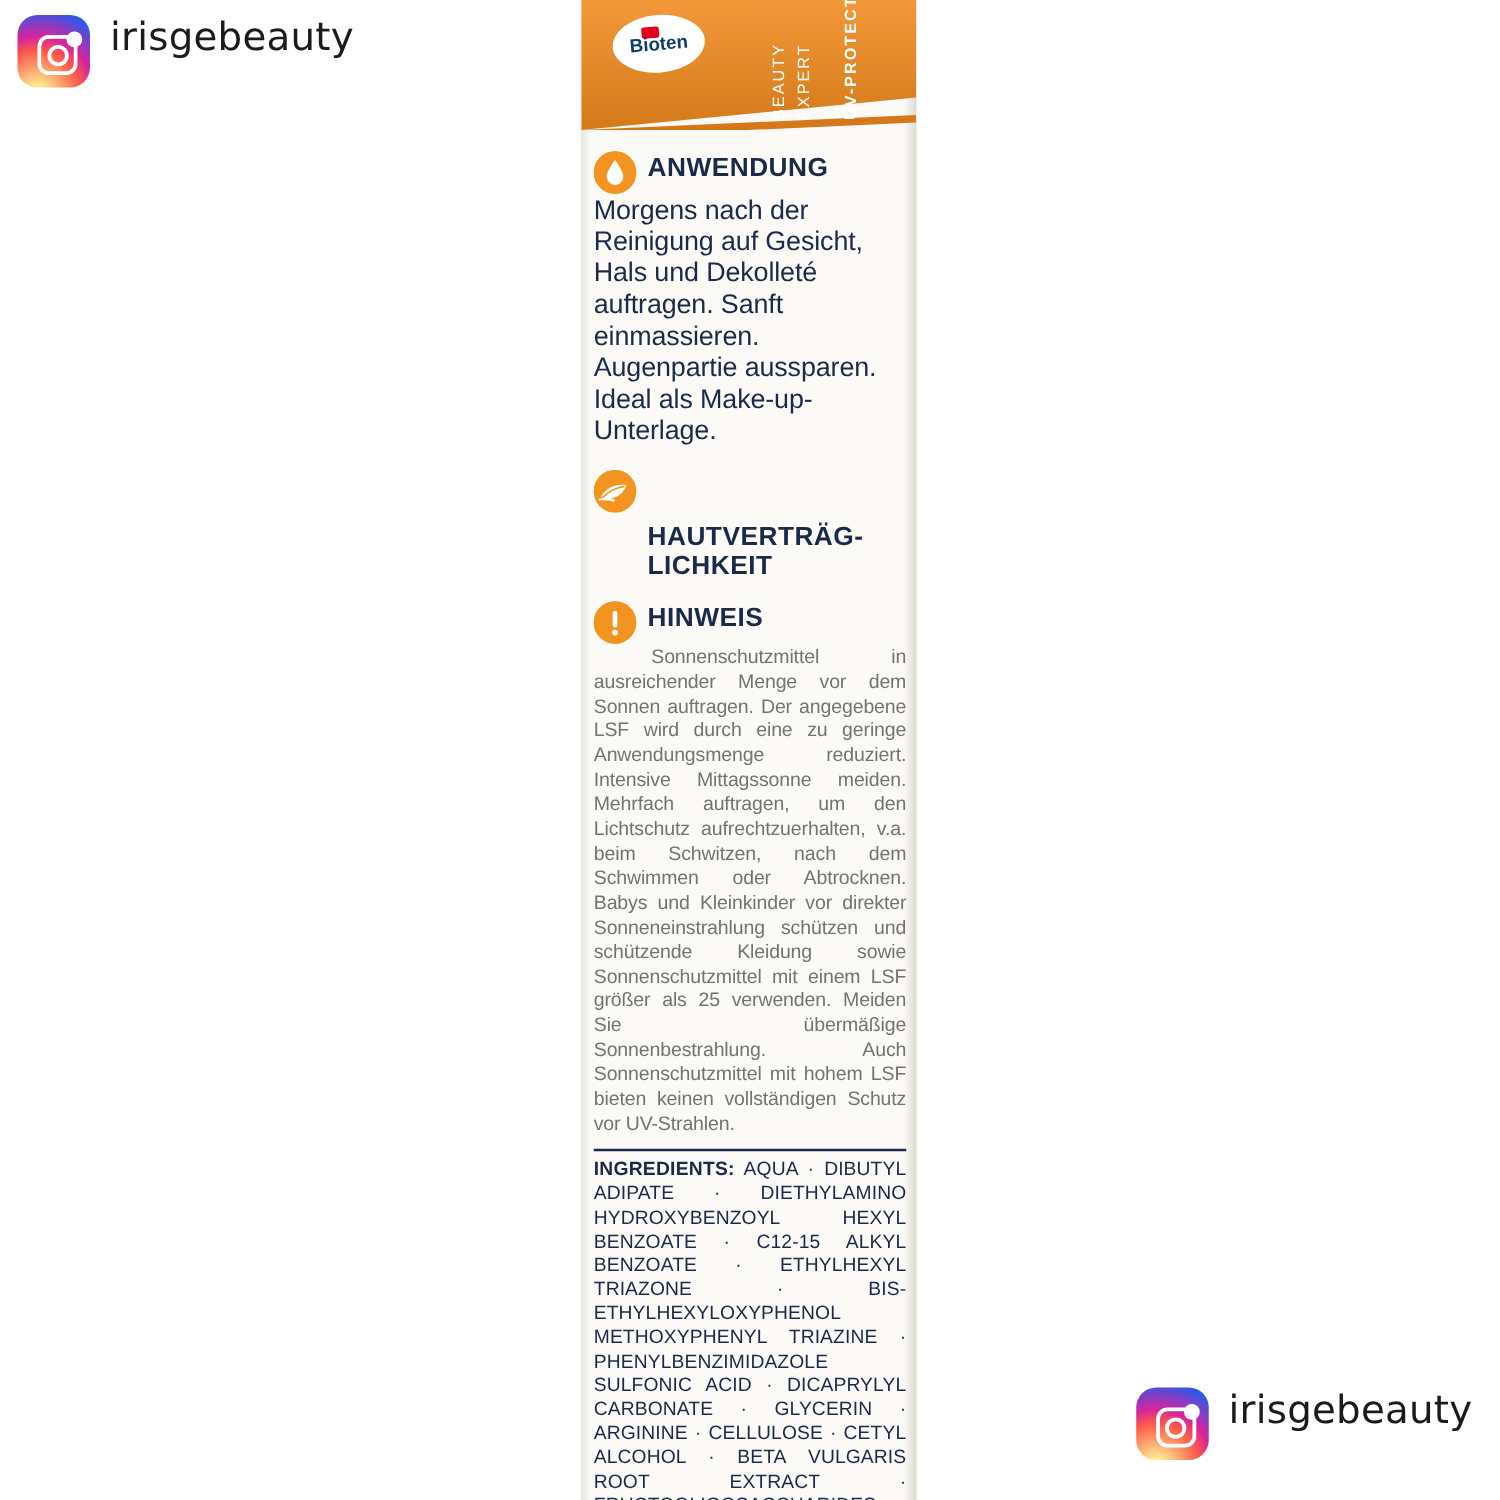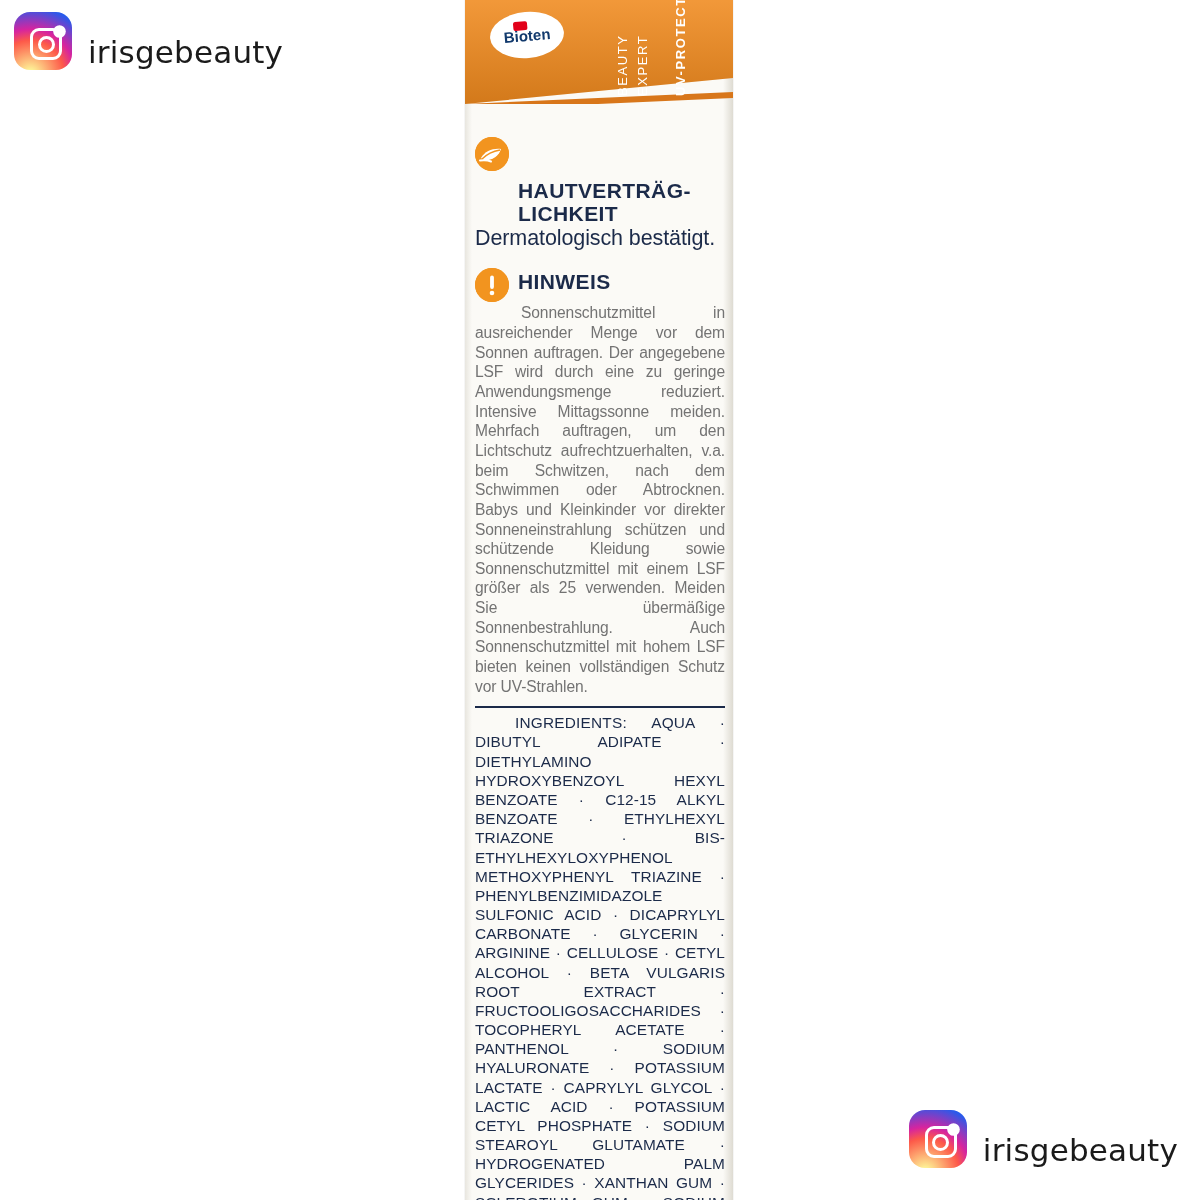--- a/index.html
+++ b/index.html
@@ -12,21 +12,21 @@
     height: 1200px;
     position: relative;
     overflow: hidden;
     font-family: "Liberation Sans", sans-serif;
   }
 
   
   .ig-watermark {
     position: absolute;
     display: flex;
-    align-items: flex-end;
+    align-items: flex-start;
     gap: 16px;
   }
   .ig-top { left: 14px; top: 12px; }
   .ig-bottom { right: 22px; bottom: 32px; }
 
   .ig-glyph {
     width: 58px;
     height: 58px;
     border-radius: 16px;
     background:
@@ -225,21 +225,21 @@
 
   .ingredients {
     font-size: 15.4px;
     line-height: 1.245;
     color: #1b2a49;
     text-align: justify;
     text-align-last: left;
     letter-spacing: 0.1px;
     font-family: "Liberation Sans", sans-serif;
   }
-  .ingredients b { font-weight: normal; letter-spacing: 0.2px; margin-left: 40px; }
+  .ingredients b { font-weight: bold; letter-spacing: 0.2px; }
 
   .anw-block { margin-top: 2px; }
   .haut-block { margin-top: 18px; }
   .hinw-block { margin-top: 16px; }
 </style>
 </head>
 <body>
 
 <div class="ig-watermark ig-top">
   <div class="ig-glyph"></div>
@@ -260,34 +260,45 @@
       <div class="logo-text">Bioten</div>
     </div>
 
     <div class="flap-vert flap-vert-1">BEAUTY</div>
     <div class="flap-vert flap-vert-2">EXPERT</div>
     <div class="flap-vert flap-vert-3">UV-PROTECTION FLUID</div>
   </div>
 
   <div class="content">
 
+    <div class="section anw-block">
+      <div class="sec-head">
+        <div class="badge">
+          <svg width="34" height="34" viewBox="0 0 34 34">
+            <circle cx="17" cy="17" r="17" fill="#f2941f"></circle>
+            <path d="M17 7 C17 7 10.5 15.2 10.5 20 C10.5 23.9 13.4 27 17 27 C20.6 27 23.5 23.9 23.5 20 C23.5 15.2 17 7 17 7 Z" fill="#ffffff"></path>
+          </svg>
+        </div>
+        <div class="sec-title">ANWENDUNG</div>
+      </div>
+      <div class="body-lg">Morgens nach der Reinigung auf Gesicht, Hals und Dekolleté auftragen. Sanft einmassieren. Augenpartie aussparen. Ideal als Make-up-Unterlage.</div>
+    </div>
 
     <div class="section haut-block">
       <div class="sec-head">
         <div class="badge">
           <svg width="34" height="34" viewBox="0 0 34 34">
             <circle cx="17" cy="17" r="17" fill="#f2941f"></circle>
             <path d="M6 21 C10 14 18 11 26 12 C24 19 17 24 9 23 Z" fill="#ffffff"></path>
             <path d="M7 22 C12 17 19 14 25 13" stroke="#f2941f" stroke-width="1.4" fill="none"></path>
             <path d="M5 23.5 C9 23 13 23.2 16 24.5" stroke="#ffffff" stroke-width="2" fill="none" stroke-linecap="round"></path>
           </svg>
         </div>
         <div class="sec-title two-line">HAUTVERTRÄG-LICHKEIT</div>
       </div>
-      <div class="body-lg">Dermatologisch bestätigt.</div>
     </div>
 
     <div class="section hinw-block">
       <div class="sec-head">
         <div class="badge">
           <svg width="34" height="34" viewBox="0 0 34 34">
             <circle cx="17" cy="17" r="17" fill="#f2941f"></circle>
             <rect x="15.1" y="7.5" width="3.8" height="13.5" rx="1.9" fill="#ffffff"></rect>
             <circle cx="17" cy="25" r="2.3" fill="#ffffff"></circle>
           </svg>

